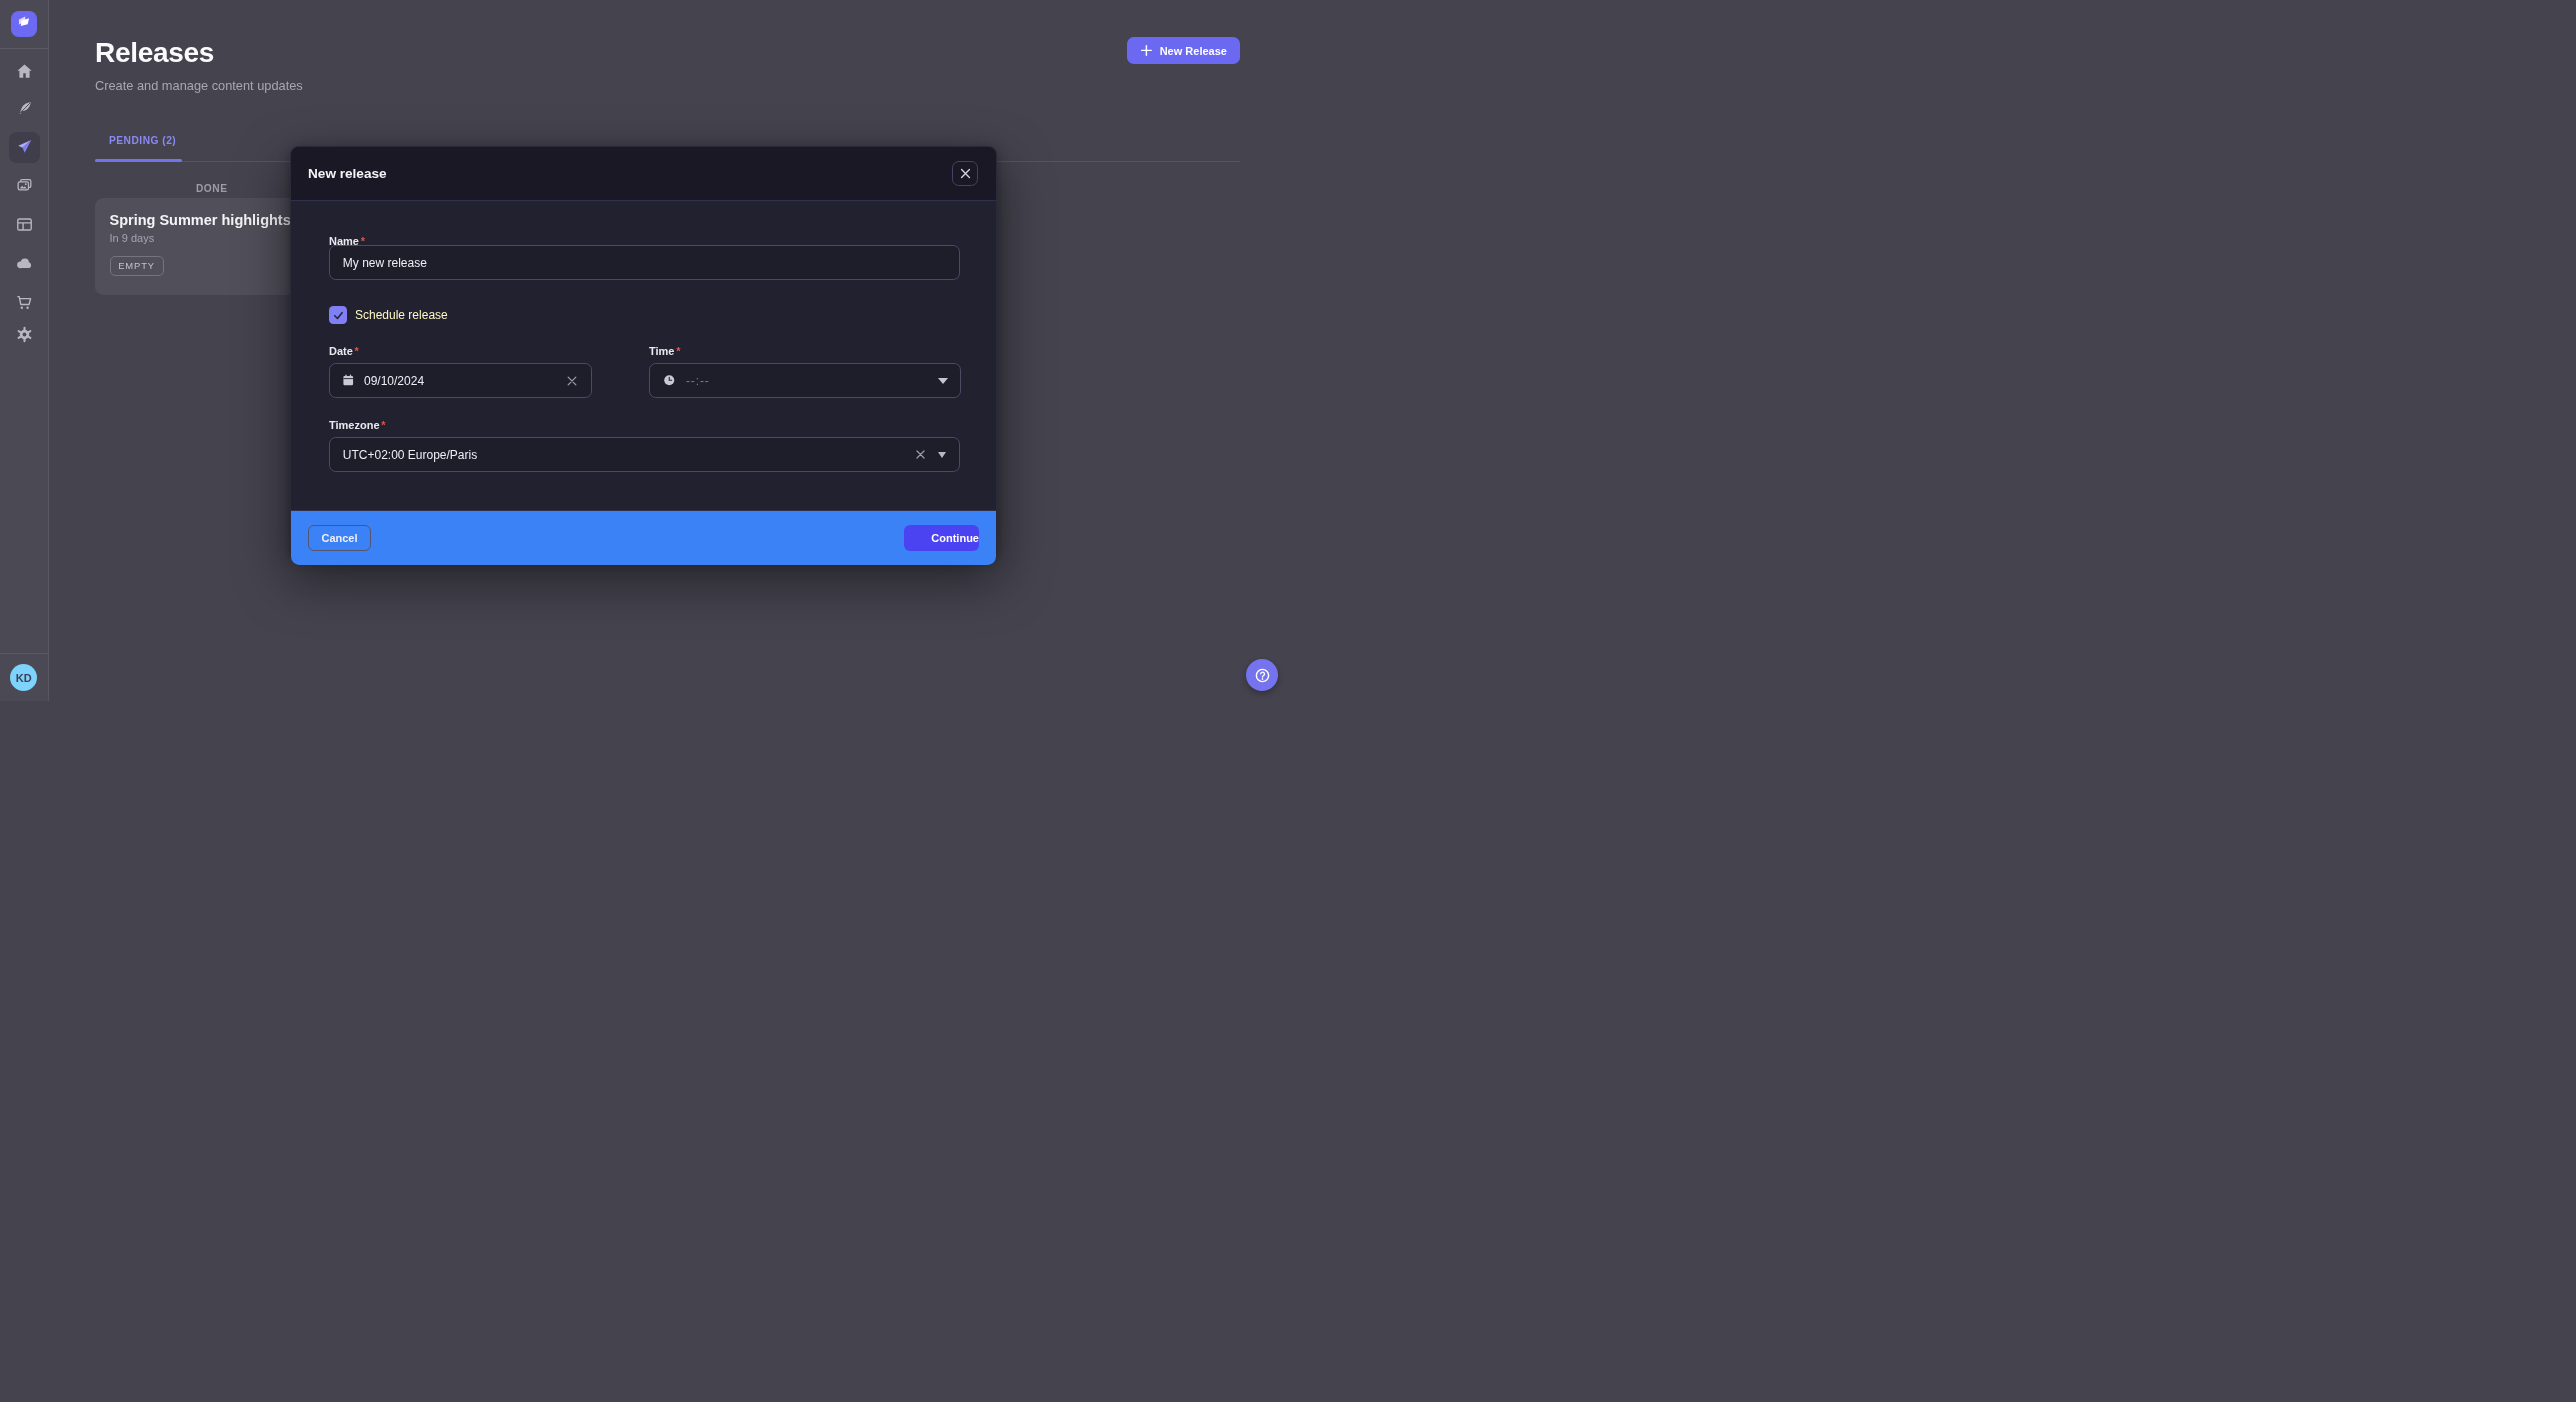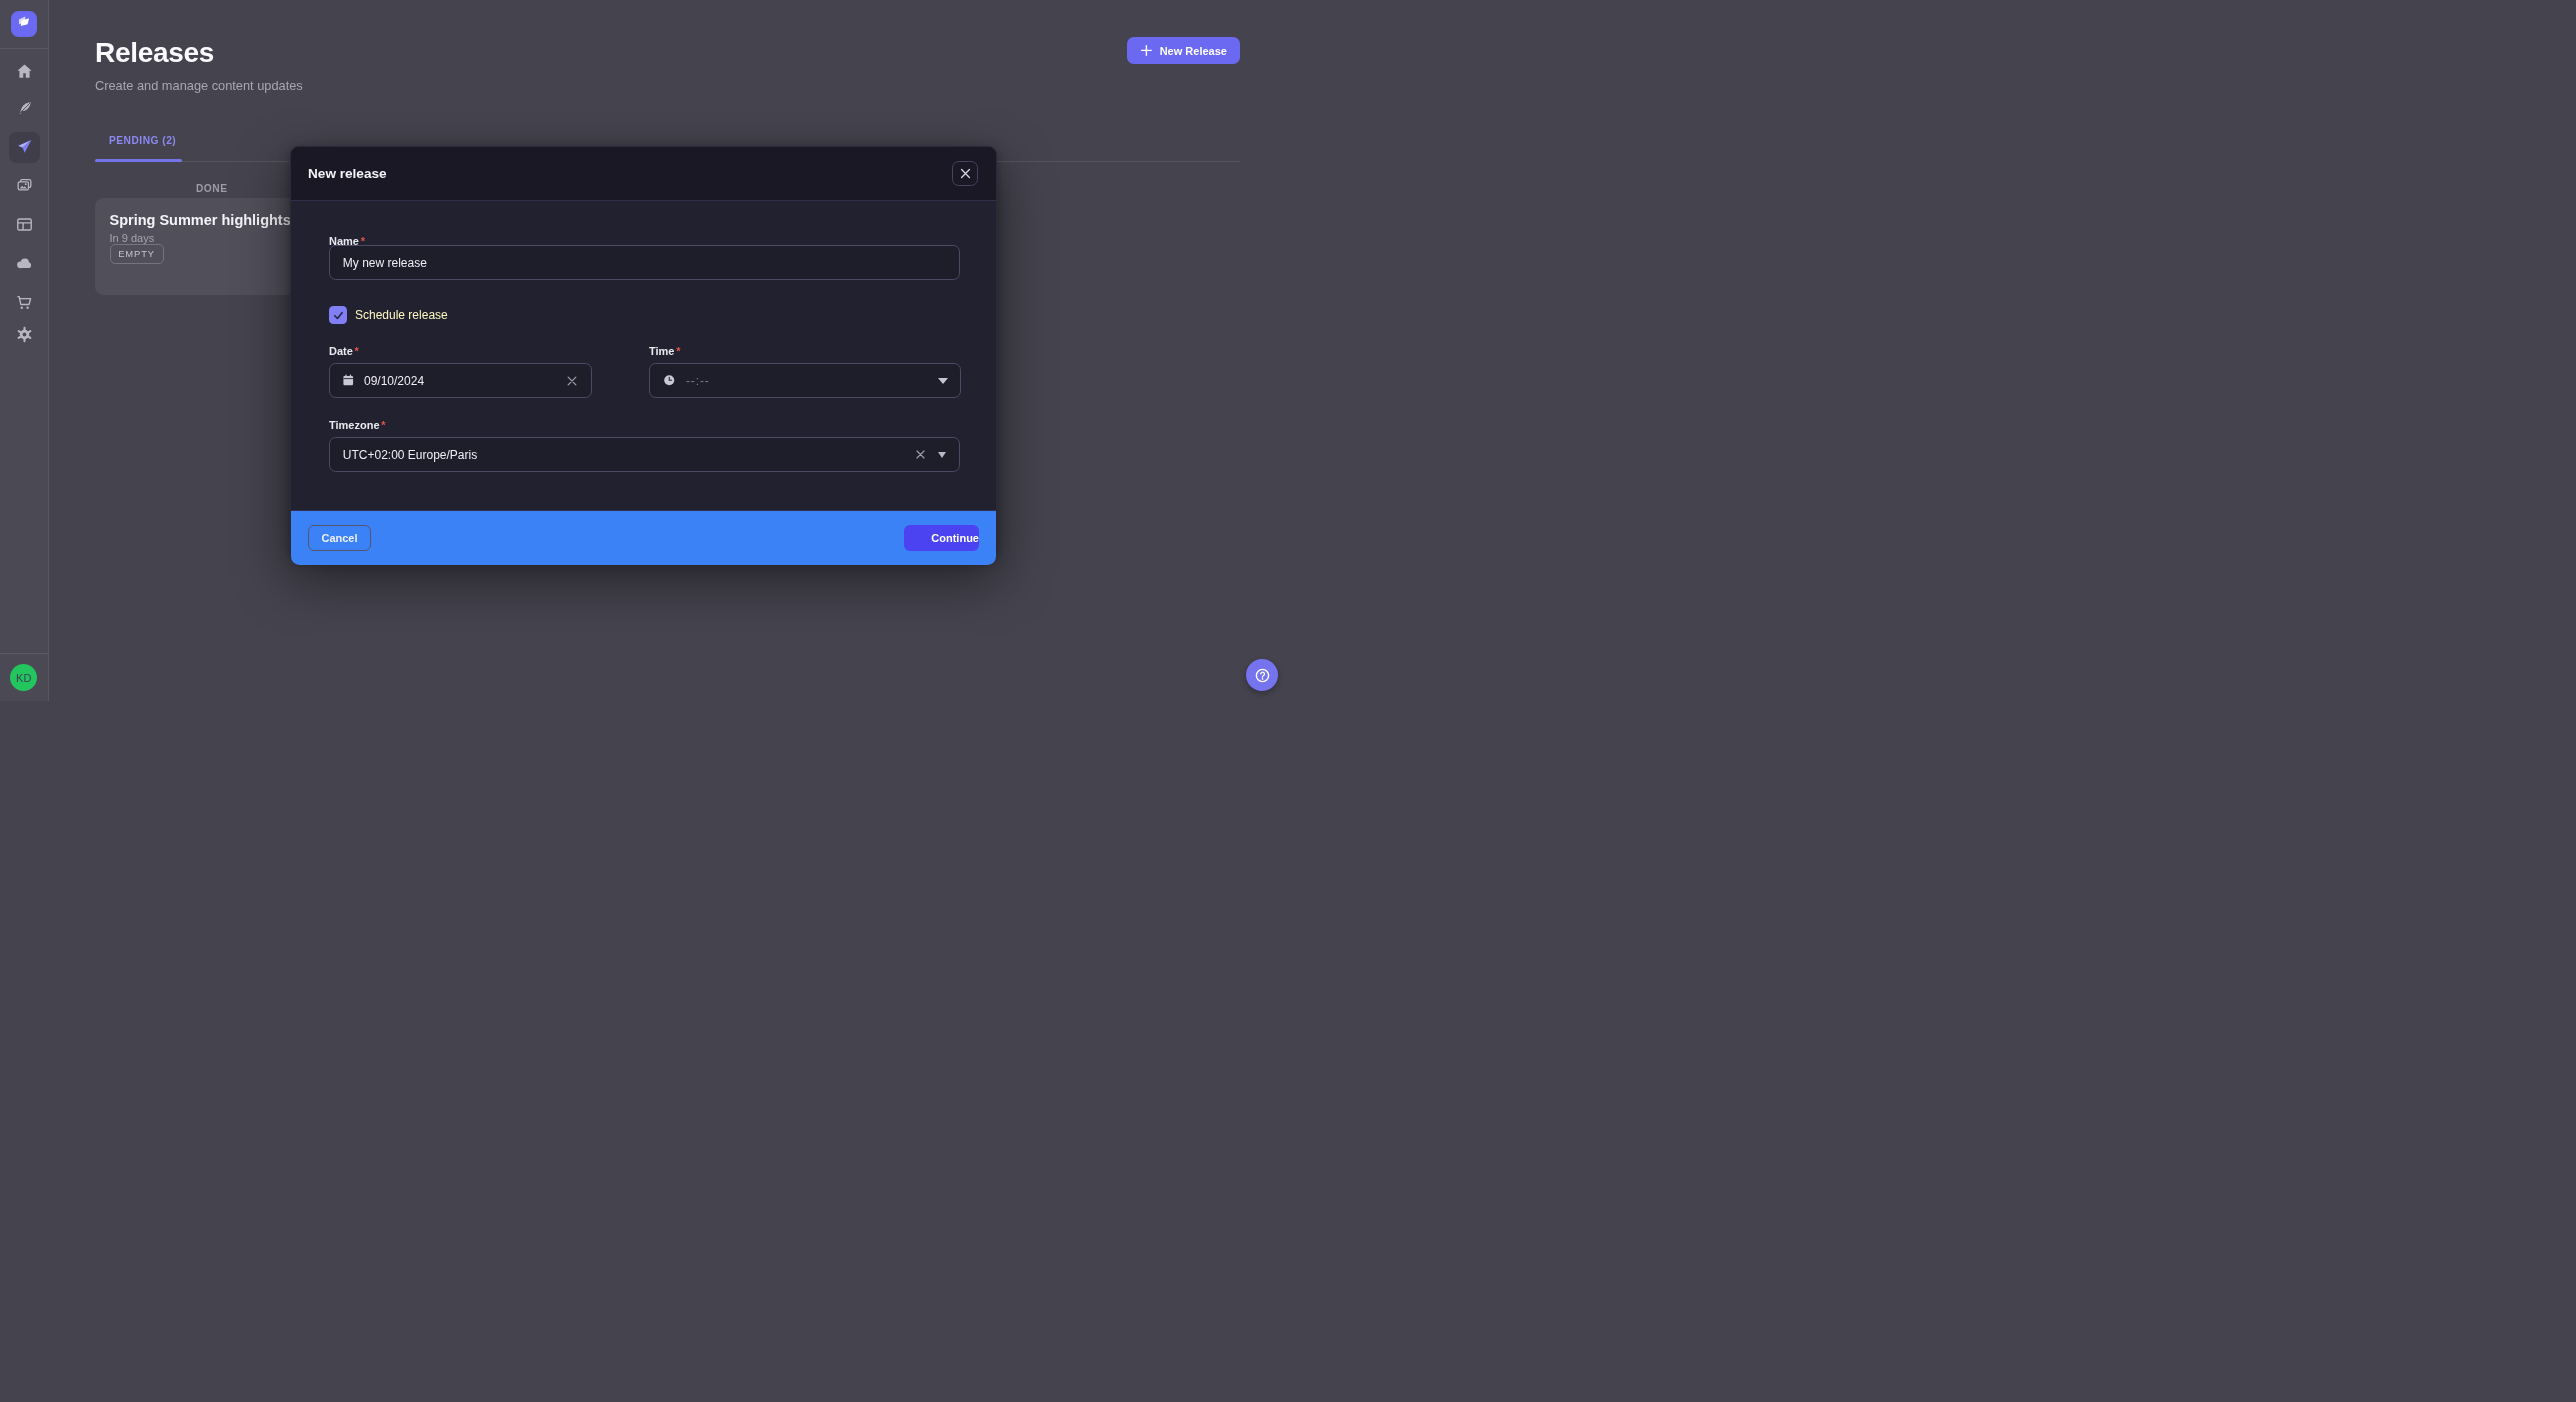--- a/index.html
+++ b/index.html
@@ -14,21 +14,21 @@
   
   .sidebar { position:absolute; left:0; top:0; width:49px; height:701px;
     background:#4b4a54; border-right:0.9px solid rgba(255,255,255,.08); }
   .logo-btn { position:absolute; left:11px; top:11px; width:25.6px; height:25.6px;
     border-radius:7.7px; background:#6c6af2; display:flex; align-items:center; justify-content:center; cursor:pointer; }
   .sidebar-divider { position:absolute; left:0; width:48px; height:0.9px; background:rgba(255,255,255,.09); }
   .nav-btn { position:absolute; left:8.5px; width:31px; height:31px; border-radius:7.7px;
     display:flex; align-items:center; justify-content:center; cursor:pointer; }
   .nav-btn.active { background:#3f3e4a; }
   .avatar { position:absolute; left:10.2px; top:664px; width:27px; height:27px; border-radius:50%;
-    background:#22c55e; color:#3f3e55; font-size:11px; font-weight:normal;
+    background:#7dd3fc; color:#3f3e55; font-size:11px; font-weight:bold;
     display:flex; align-items:center; justify-content:center; cursor:pointer; }
 
   
   .page-title { position:absolute; left:95px; top:37px; font-size:28px; font-weight:bold;
     letter-spacing:-0.3px; color:#fbfbfd; }
   .page-subtitle { position:absolute; left:95px; top:78px; font-size:12.8px; color:#a8a7b3; }
   .new-release-btn { position:absolute; left:1127px; top:37px; width:113px; height:27px;
     border-radius:6.8px; background:#6b69f1; border:none; display:flex; align-items:center;
     justify-content:center; gap:6.8px; color:#fff; font-size:11px; font-weight:600;
     font-family:inherit; cursor:pointer; }
@@ -39,21 +39,21 @@
   .tab-done { left:196px; color:#9d9ca8;margin-top:48px; }
   .tabs-divider { position:absolute; left:95px; top:161px; width:1145px; height:0.9px; background:#56555f; }
   .tab-underline { position:absolute; left:95px; top:159px; width:87px; height:2.6px;
     background:#7573ea; border-radius:1.7px; }
 
   
   .release-card { position:absolute; left:95px; top:198px; width:225px; height:97px;
     border-radius:8.5px; background:#504f5a; padding:13.6px 14.5px; cursor:pointer; }
   .release-card-title { font-size:14.5px; font-weight:bold; color:#f4f4f7; }
   .release-card-due { margin-top:4.3px; font-size:11px; color:#a5a4b0; }
-  .release-card-badge { display:inline-block; padding:3.4px 7.7px;
+  .release-card-badge { display:inline-block; margin-top:12px; padding:3.4px 7.7px;
     border:0.9px solid #75747f; border-radius:5.1px; font-size:9.4px; letter-spacing:0.9px; color:#c4c3cd; }
 
   
   .modal { position:absolute; left:290px; top:146px; width:707px; height:411px;
     border-radius:8.5px; background:#22212f; box-shadow:0 20.4px 51px rgba(0,0,0,.5), 0 3.4px 12px rgba(0,0,0,.35);
     border:0.9px solid #2b2a3a; }
   .modal-header { position:absolute; left:0; top:0; width:100%; height:54px; background:#191824;
     border-radius:8.5px 8.5px 0 0; border-bottom:0.9px solid #31304a; }
   .modal-title { position:absolute; left:17px; top:19px; font-size:13.6px; font-weight:600; color:#f3f3f8; }
   .modal-close { position:absolute; right:18px; top:13.6px; width:25.6px; height:25.6px; border-radius:6.8px;

